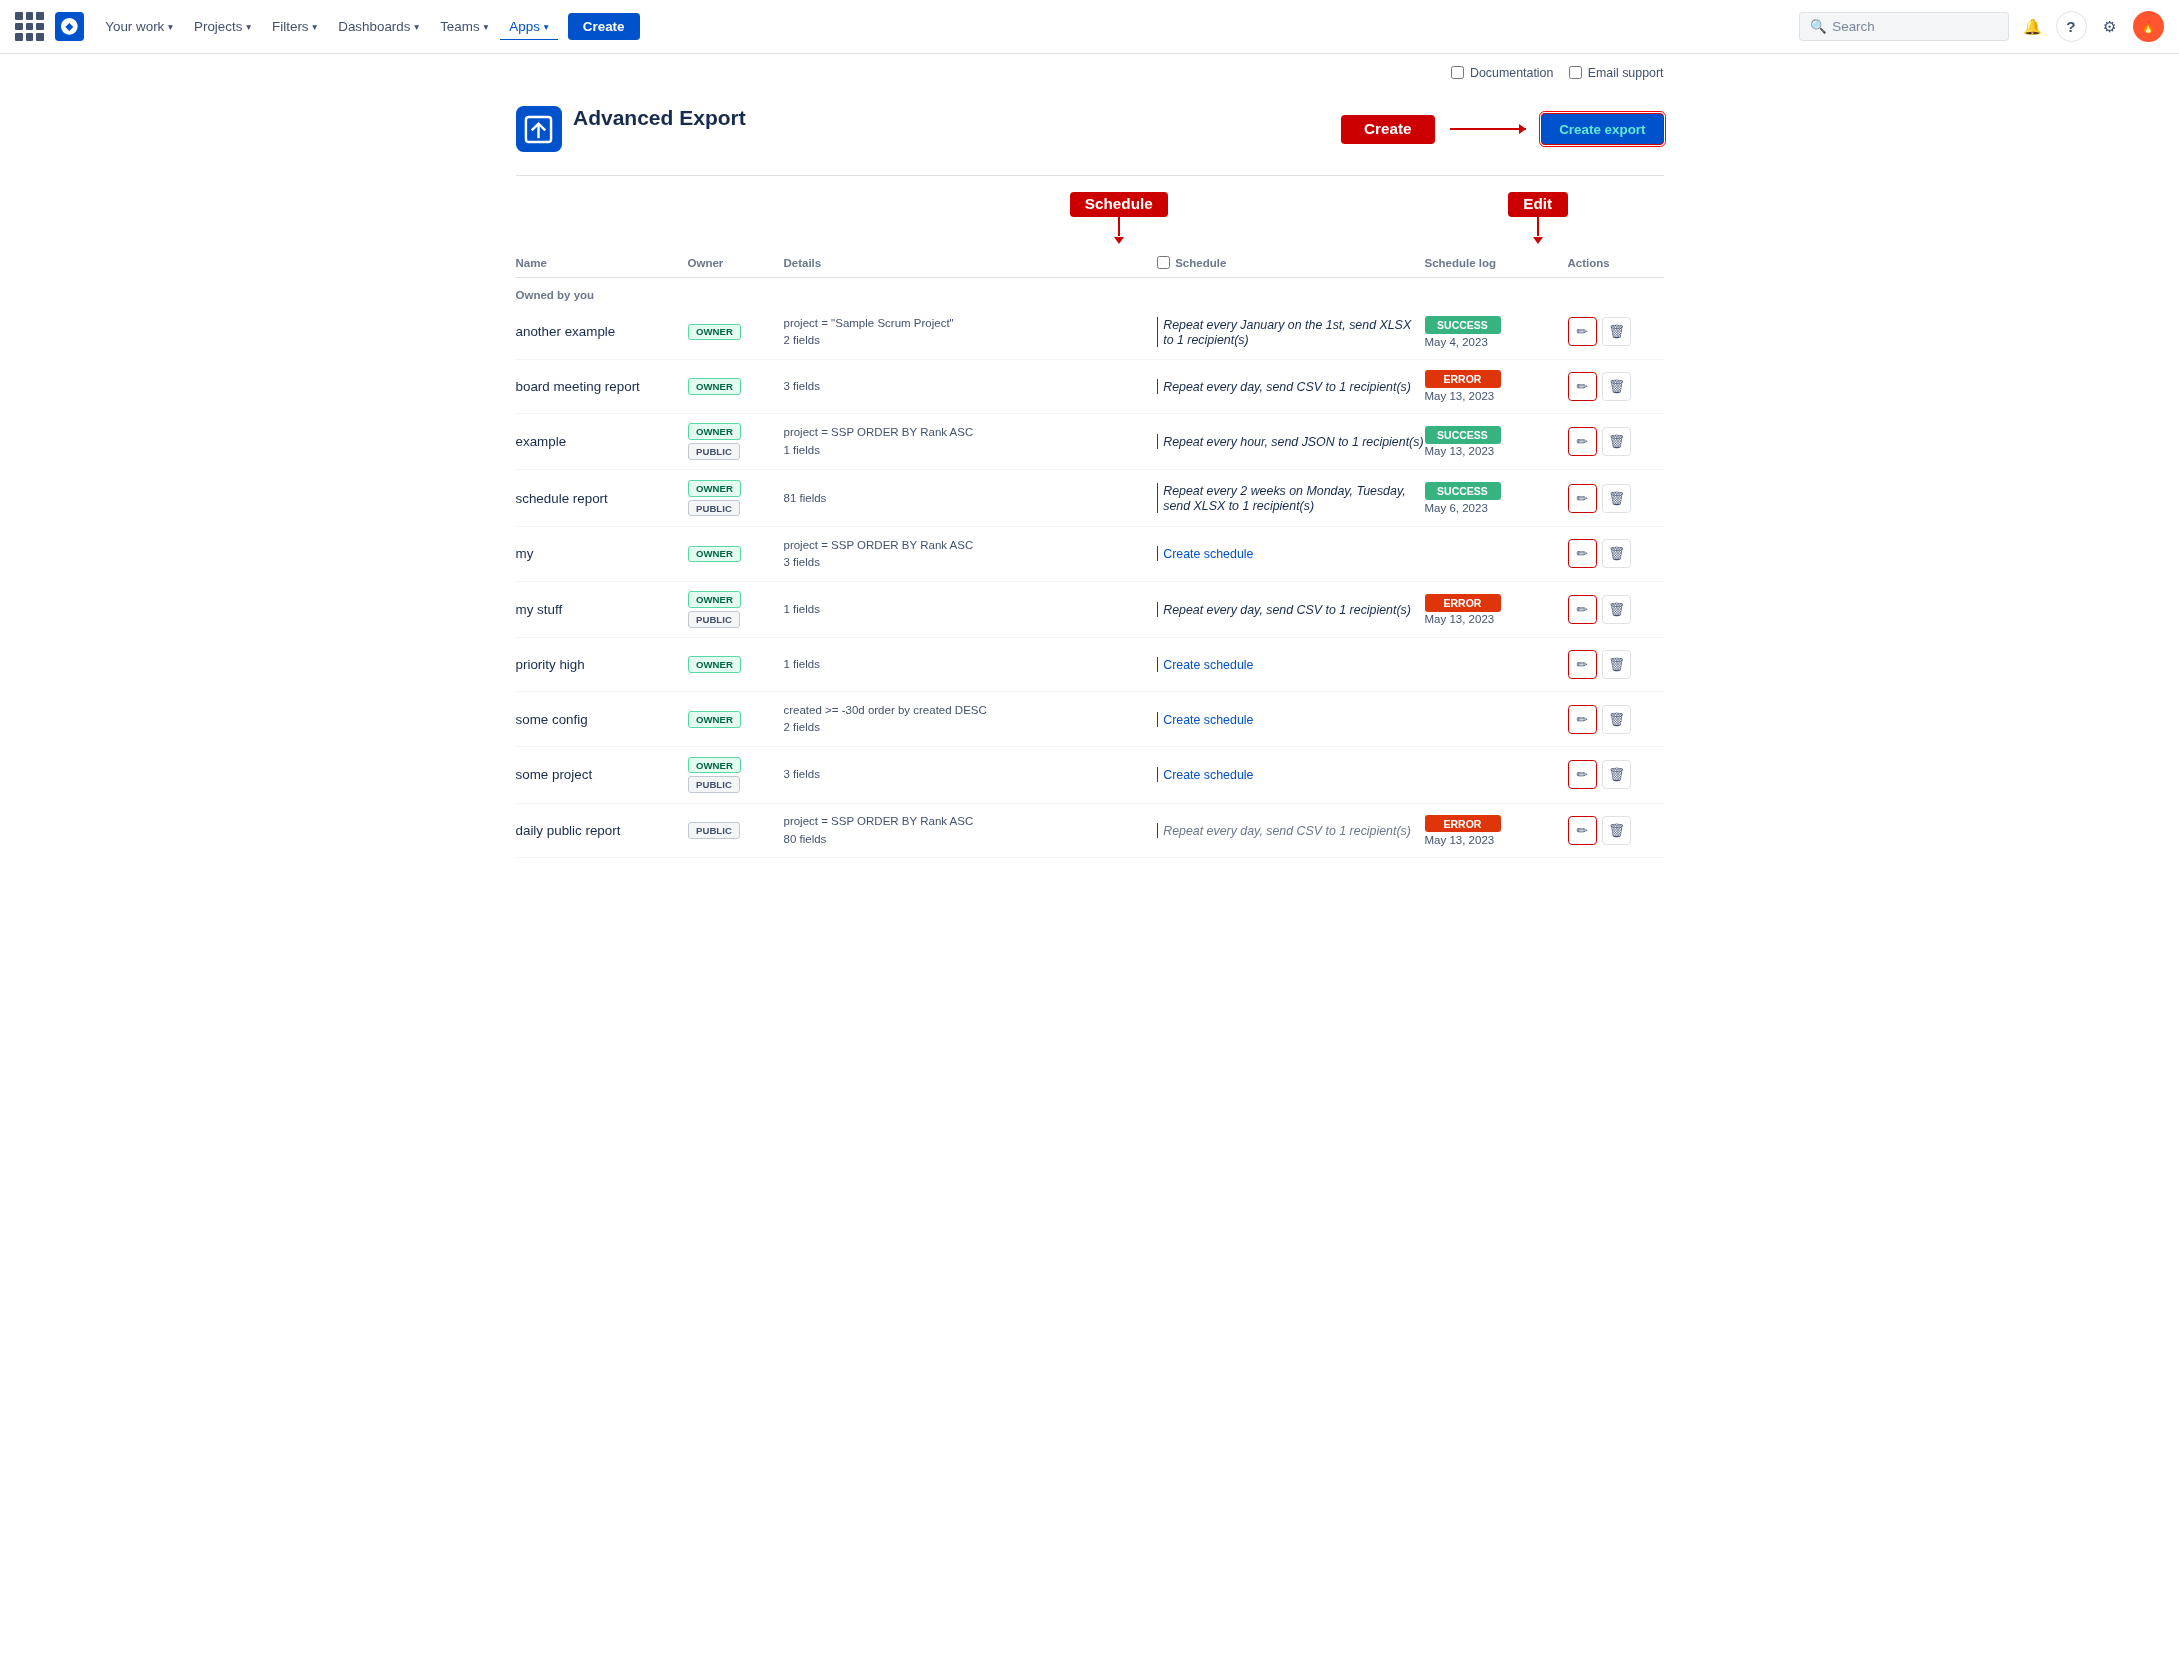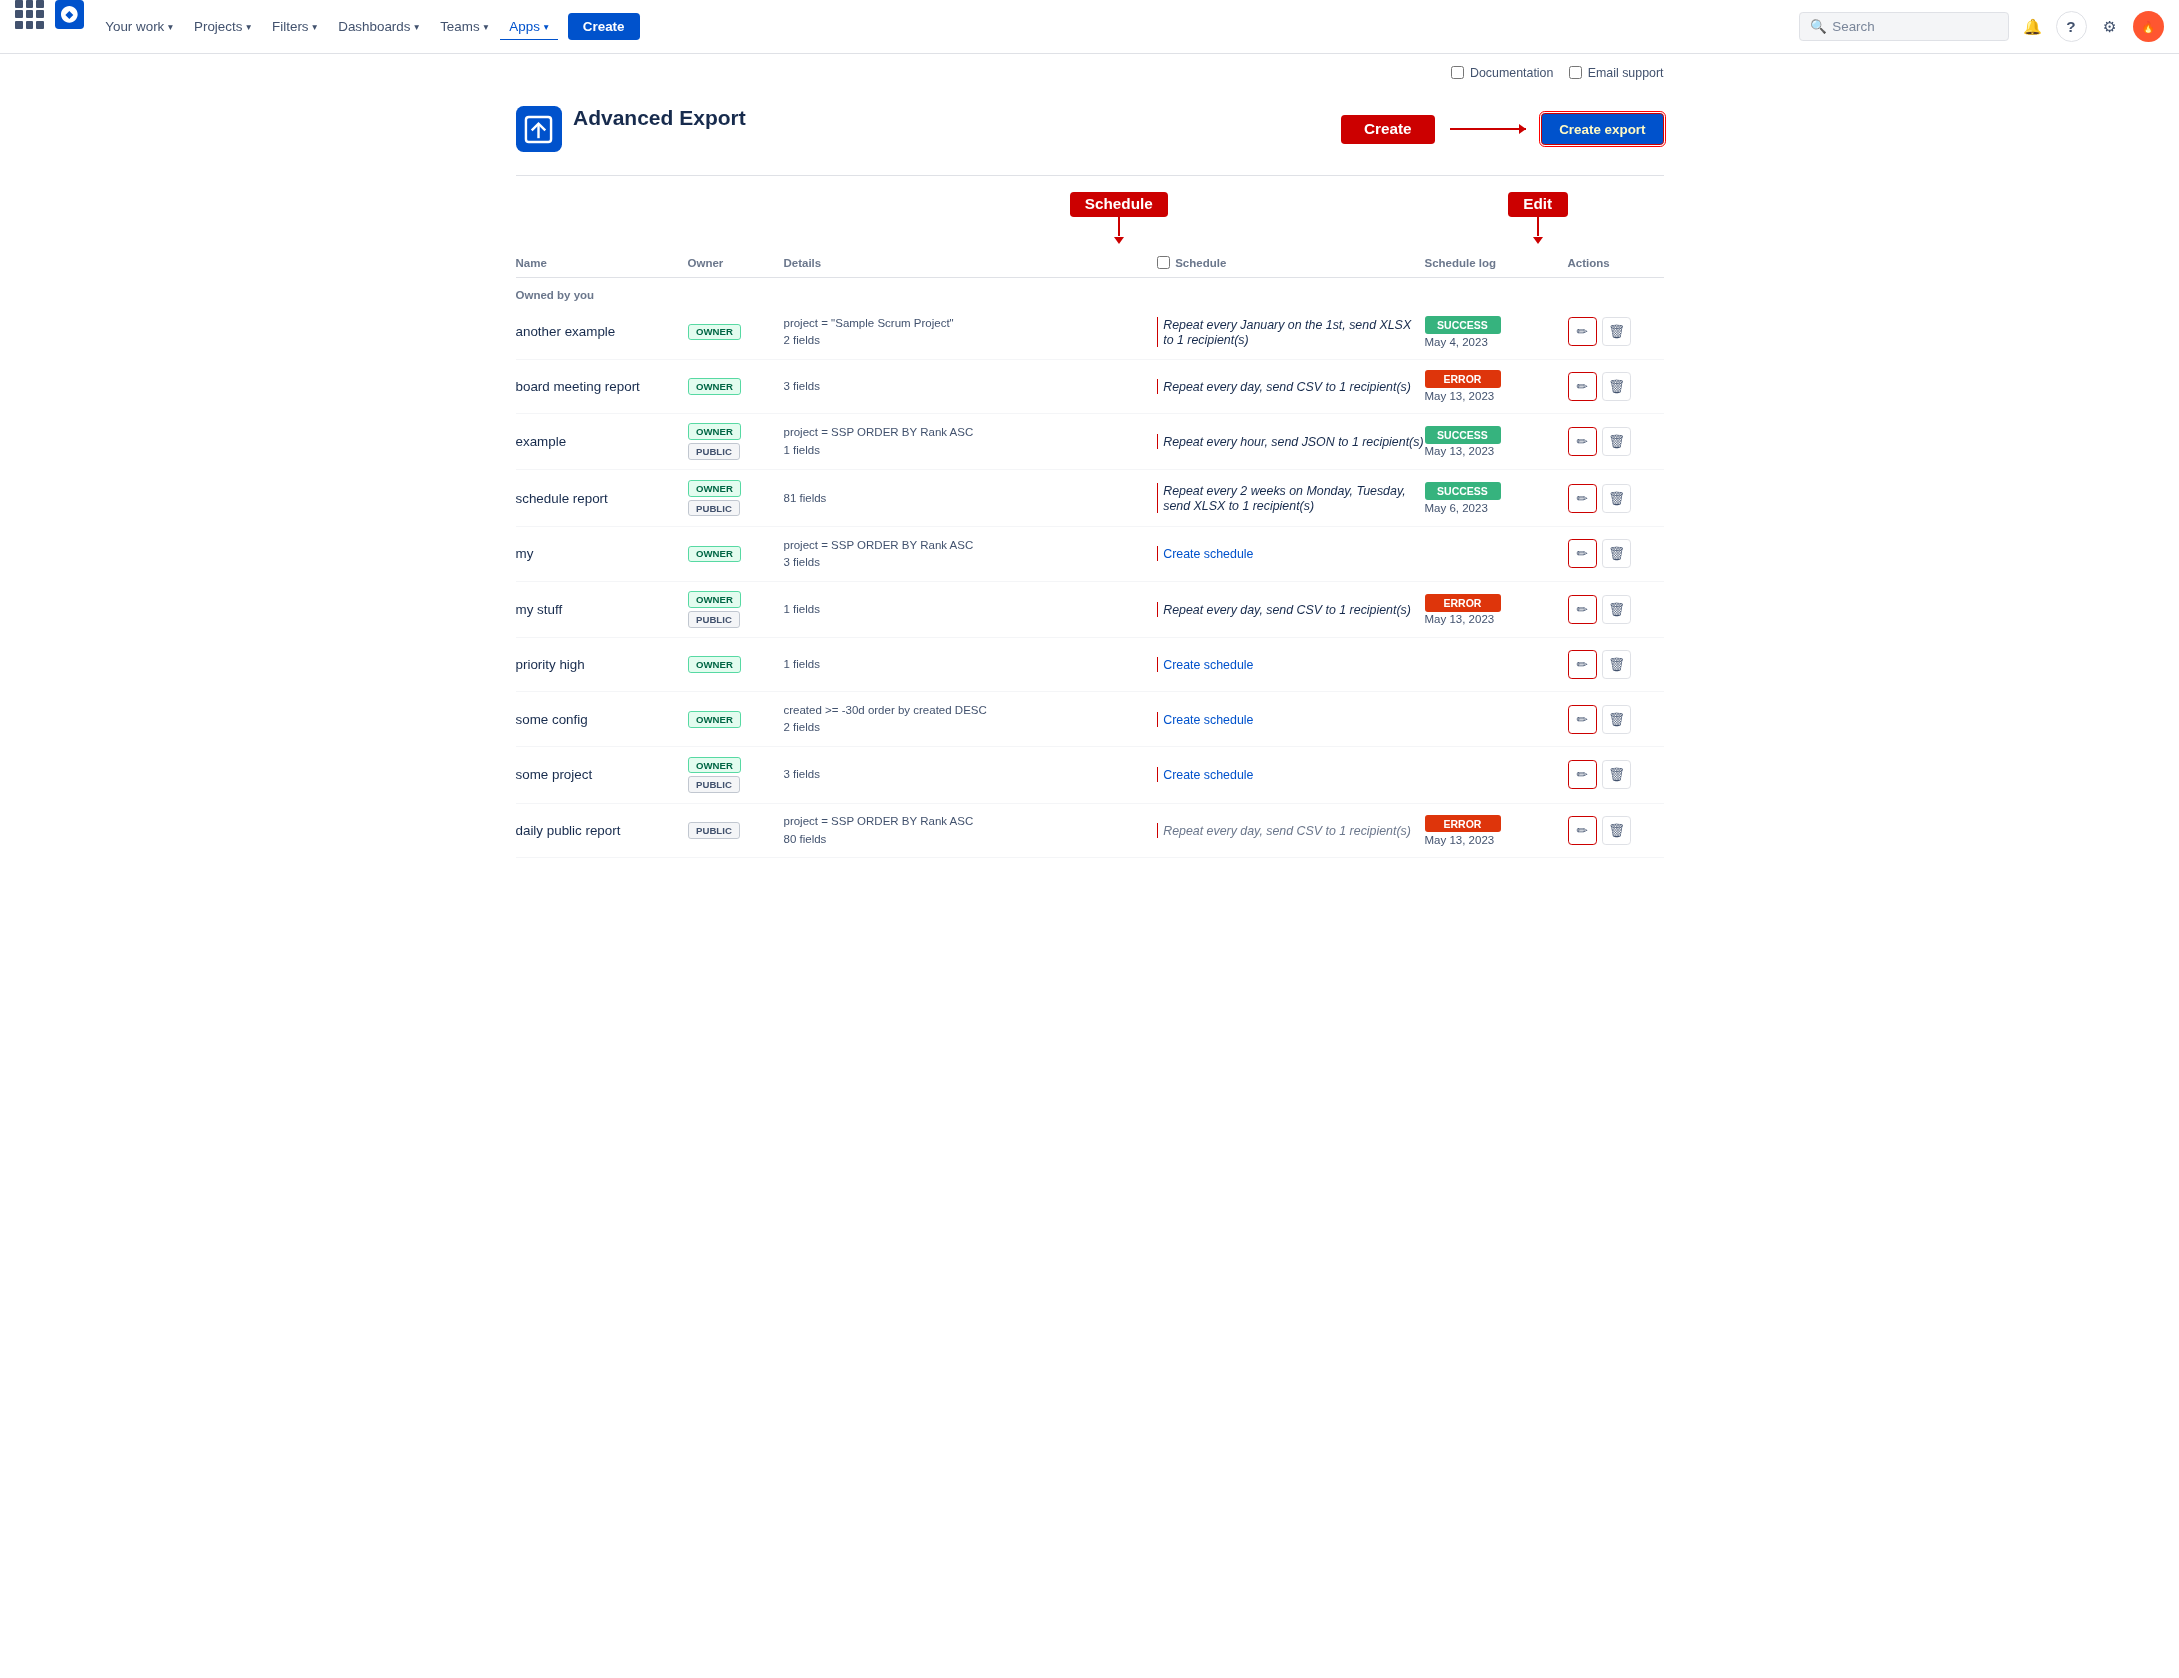--- a/index.html
+++ b/index.html
@@ -1,20 +1,20 @@
 <!DOCTYPE html>
 <html><head>
   <meta charset="utf-8">
   <style>
     * { box-sizing: border-box; margin: 0; padding: 0; }
     body { font-family: -apple-system, BlinkMacSystemFont, 'Segoe UI', Arial, sans-serif; font-size: 13.4px; background: #fff; color: #172b4d; }
 
     
     .navbar {
-      display: flex; height: 54px;
+      display: flex; align-items: center; height: 54px;
       background: #fff; border-bottom: 1px solid #dfe1e6;
       padding: 0 15.3px; gap: 3.8px;
     }
     .nav-grid { display: grid; grid-template-columns: repeat(3,7.6px); grid-template-rows: repeat(3,7.6px); gap: 2.9px; cursor: pointer; }
     .nav-grid-dot { width: 7.6px; height: 7.6px; background: #42526e; border-radius: 1px; }
     .nav-logo { width: 29px; height: 29px; background: #0052cc; border-radius: 3.8px; display: flex; align-items: center; justify-content: center; margin: 0 7.6px; }
     .nav-logo svg { width: 17px; height: 17px; fill: #fff; }
     .nav-items { display: flex; align-items: center; gap: 1.9px; flex: 1; }
     .nav-item {
       display: flex; align-items: center; gap: 3.8px;
@@ -56,21 +56,21 @@
     
     .app-header { display: flex; align-items: center; justify-content: space-between; padding: 15.3px 0 23px; border-bottom: 1px solid #dfe1e6; }
     .app-title { display: flex; align-items: flex-start; gap: 11.5px; }
     .app-logo {
       width: 46px; height: 46px; background: #0052cc; border-radius: 7.6px;
       display: flex; align-items: center; justify-content: center;
     }
     .app-logo svg { width: 29px; height: 29px; fill: #fff; }
     .app-name { font-size: 21px; font-weight: 600; color: #172b4d; }
     .create-export-btn {
-      background: #0052cc; color: #fef9c3; border: 1.9px solid #c00; border-radius: 3.8px;
+      background: #0052cc; color: #5eead4; border: 1.9px solid #c00; border-radius: 3.8px;
       padding: 7.6px 17px; font-size: 13.4px; font-weight: 600; cursor: pointer;
       outline: 1.9px solid #ff0000; outline-offset: 1.9px;
     }
     .annotation-label {
       background: #cc0000; color: #fff; font-size: 15.3px; font-weight: 700;
       padding: 3.8px 15.3px; border-radius: 3.8px; display: inline-block;
     }
 
     
     .table-section { padding-top: 15.3px; }

